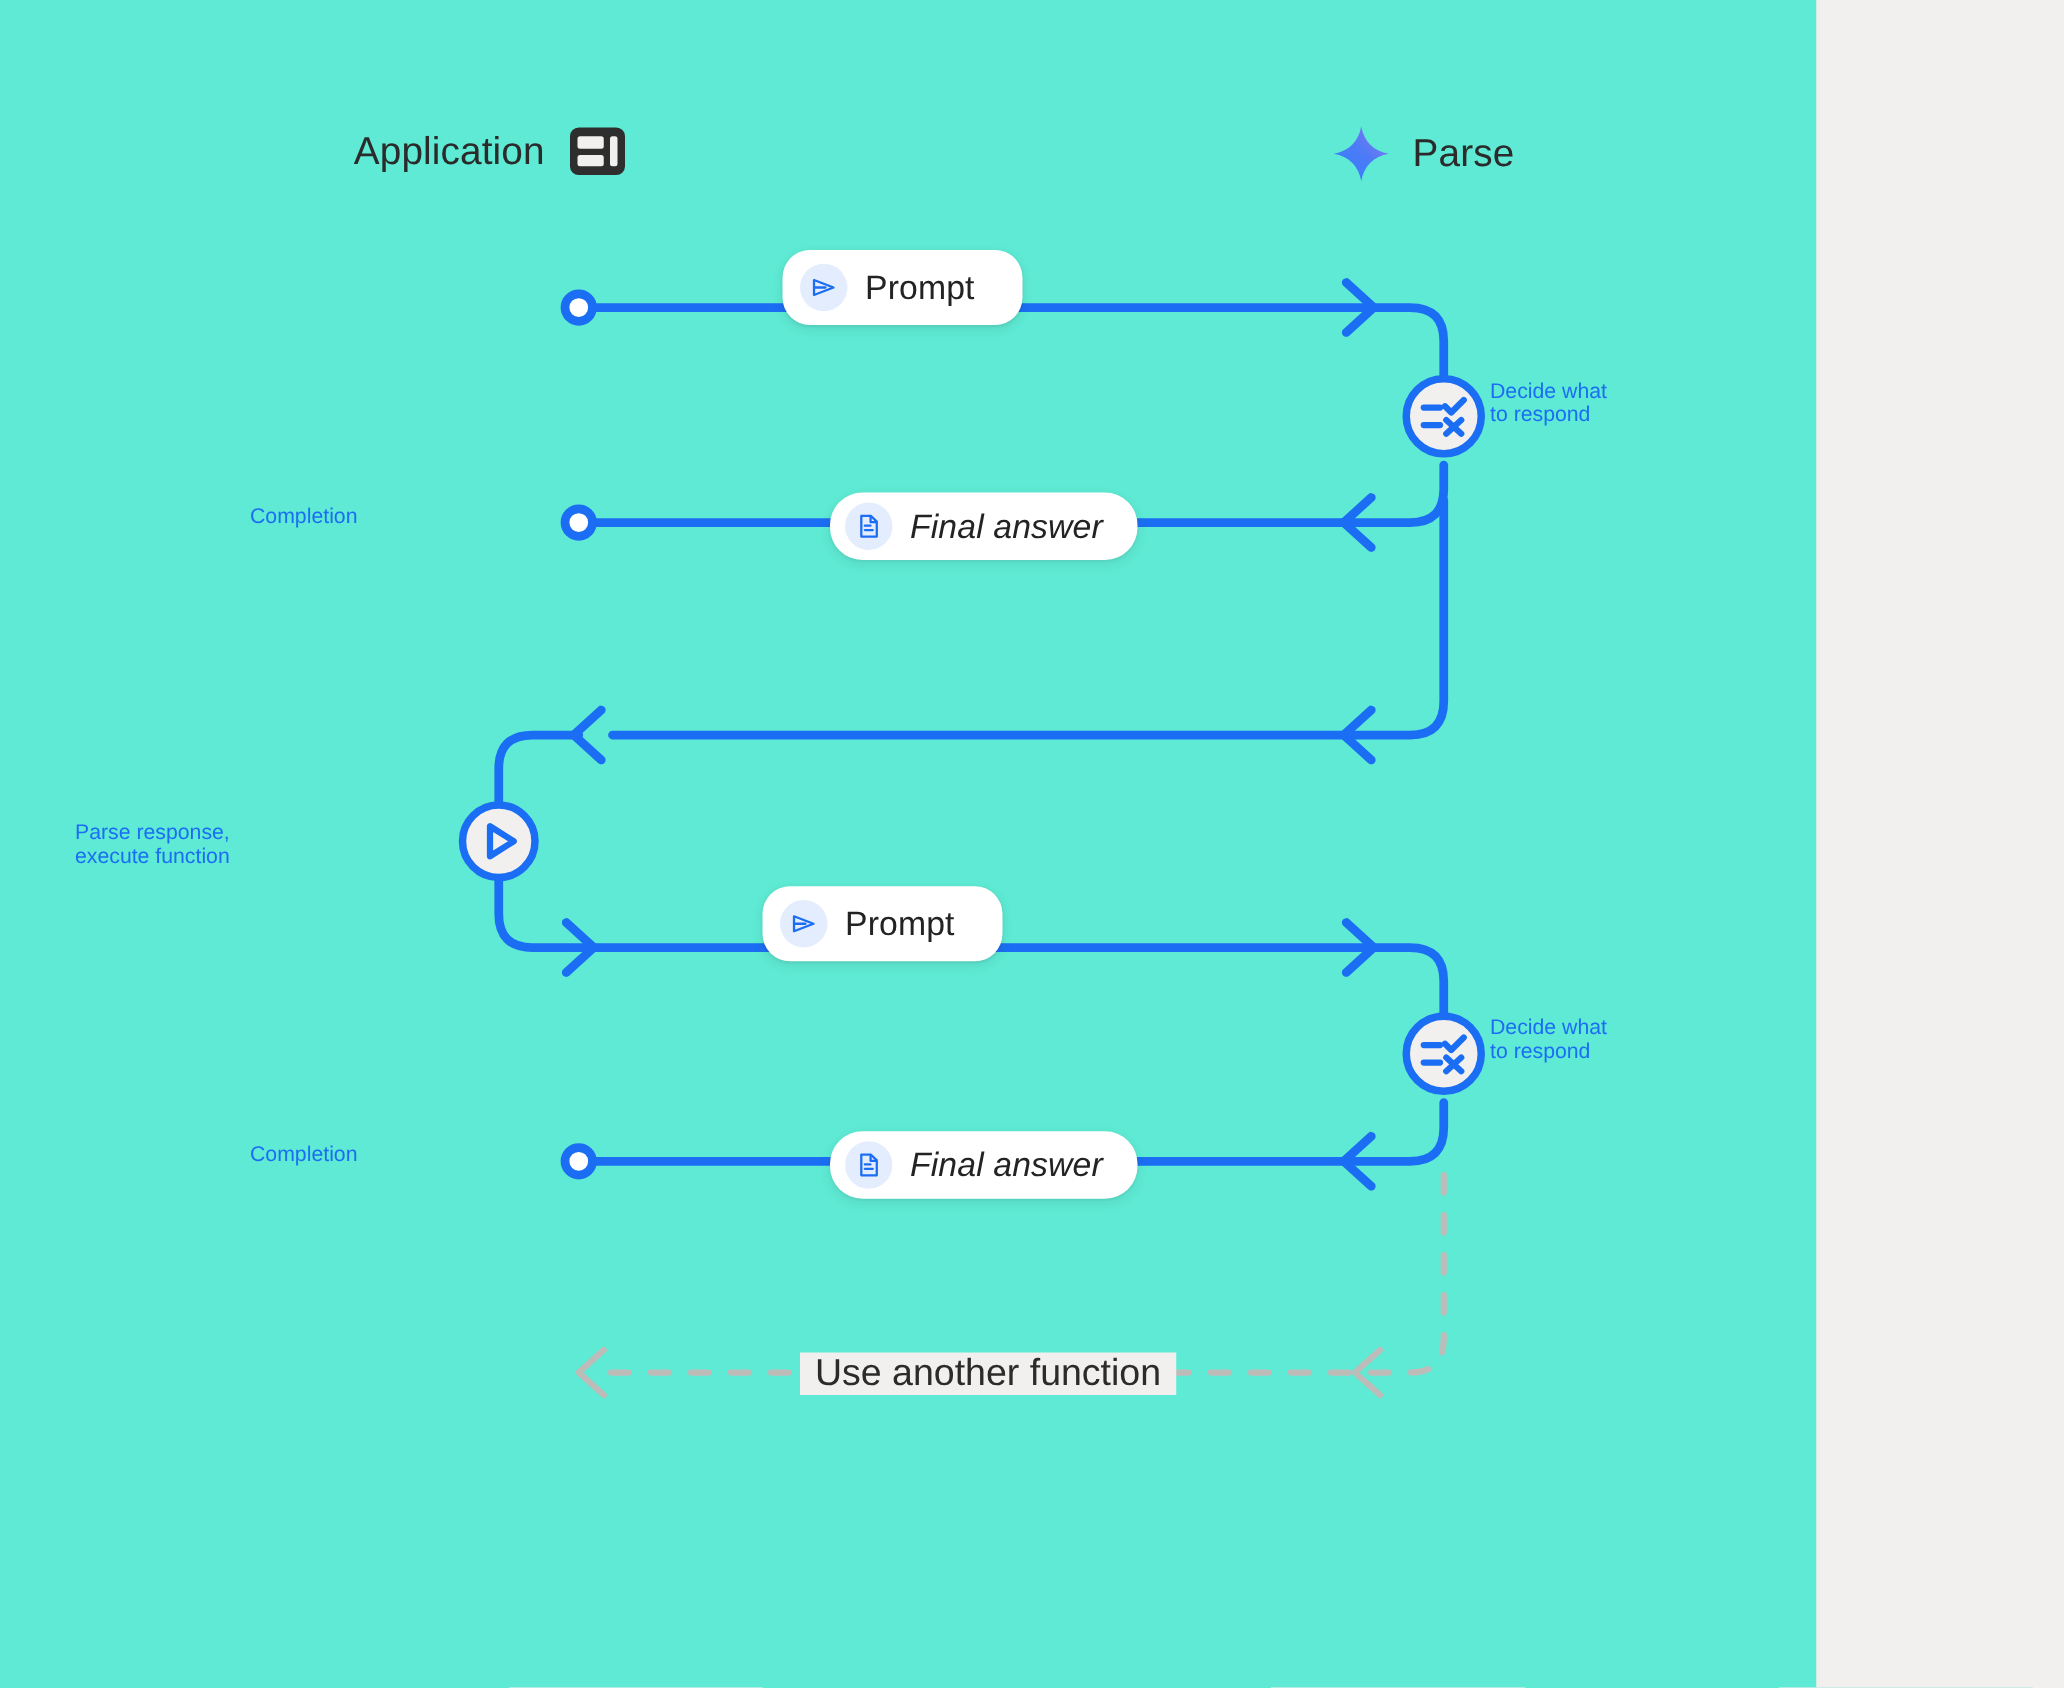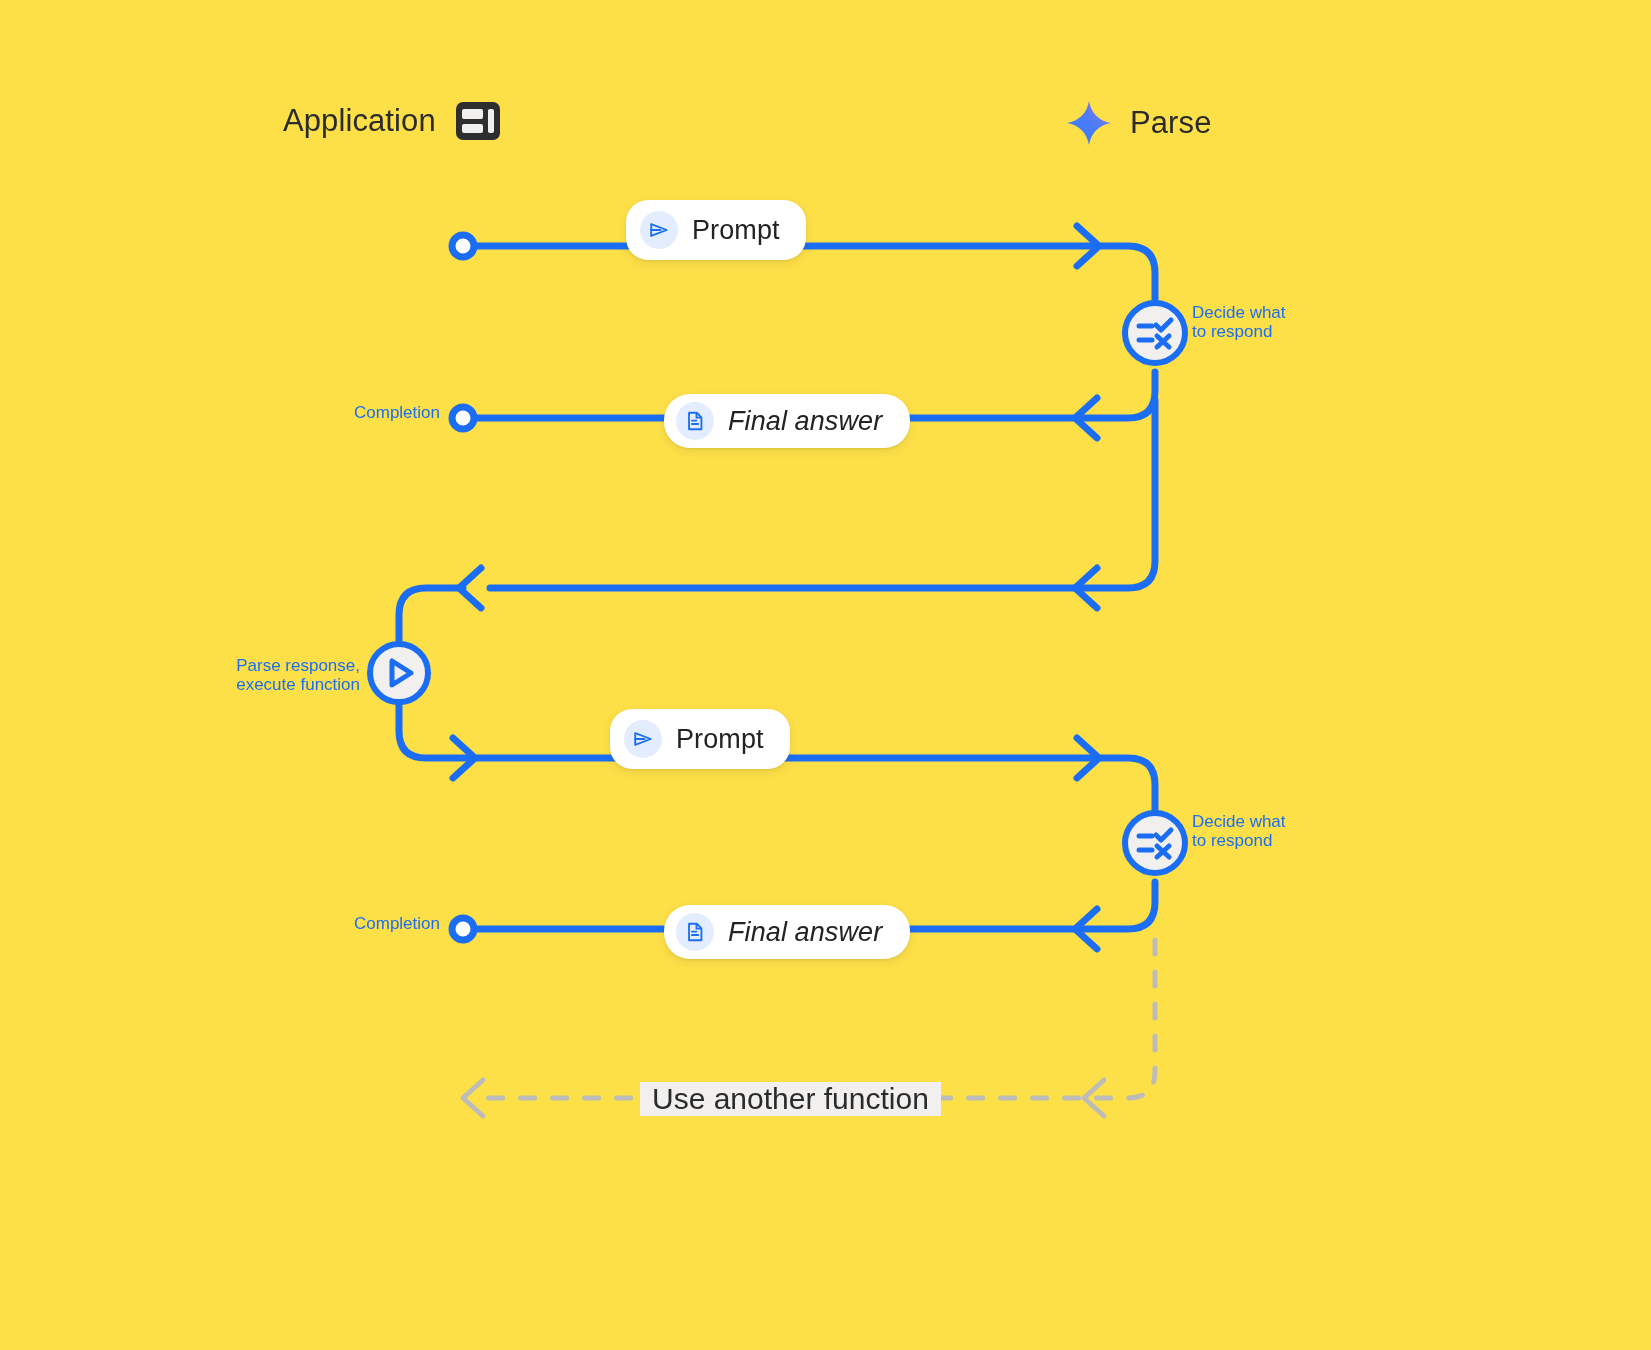--- a/index.html
+++ b/index.html
@@ -7,23 +7,23 @@
     margin: 0;
     padding: 0;
     background: #f1f0ee;
   }
   body {
     font-family: "Liberation Sans", sans-serif;
     -webkit-font-smoothing: antialiased;
   }
   #stage {
     position: relative;
-    width: 1651px;
+    width: 1453px;
     height: 1350px;
-    background: #fde047;
+    background: #5eead4;
     overflow: hidden;
   }
   #wires {
     position: absolute;
     left: 0; top: 0;
     width: 1651px;
     height: 1350px;
   }
 
   
@@ -45,21 +45,21 @@
   .gem-glyph {
     display: block;
   }
 
   
   .card {
     position: absolute;
     background: #ffffff;
     border-radius: 22px;
     box-shadow: 0 3px 9px rgba(40,40,40,0.10), 0 1px 2px rgba(40,40,40,0.07);
-    padding: 11px 26px 11px 14px;
+    padding: 11px 38px 11px 14px;
     display: flex;
     flex-direction: column;
     gap: 7px;
     box-sizing: border-box;
   }
   .card.single {
     border-radius: 26px;
     padding: 8px 28px 8px 12px;
     font-style: italic;
   }
@@ -87,21 +87,21 @@
 
   
   .annot {
     position: absolute;
     color: #1b6ef3;
     font-size: 17px;
     line-height: 1.12;
     white-space: pre-line;
   }
   .annot.right { text-align: left; }
-  .annot.left  { text-align: right; }
+  .annot.left  { text-align: left; }
 
   .dash-label {
     position: absolute;
     font-size: 30px;
     color: #2b2b2b;
     background: #f1f0ee;
     padding: 0 12px;
     white-space: nowrap;
   }
 </style>

